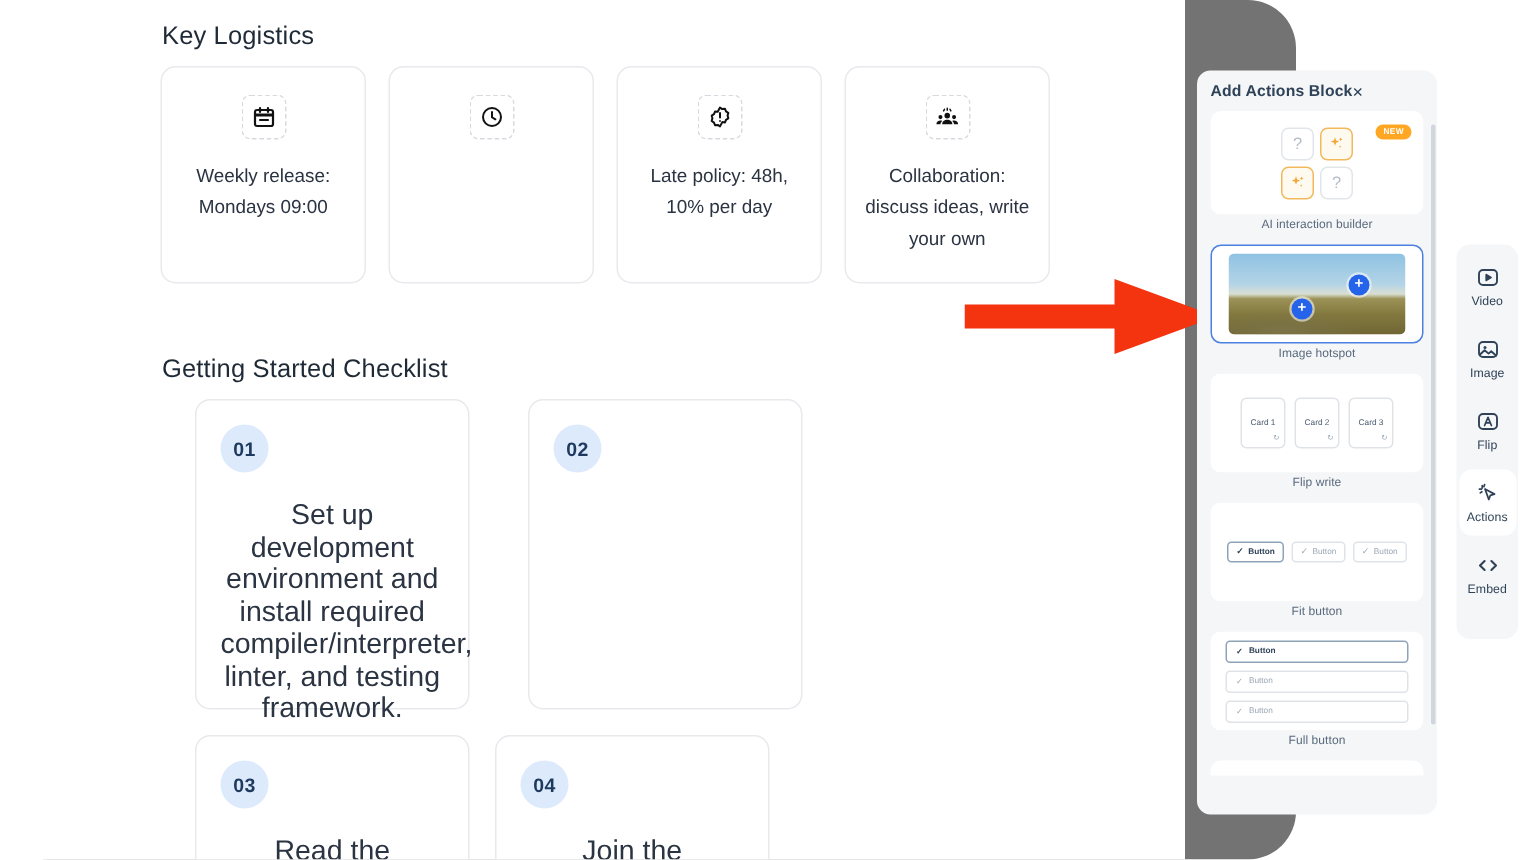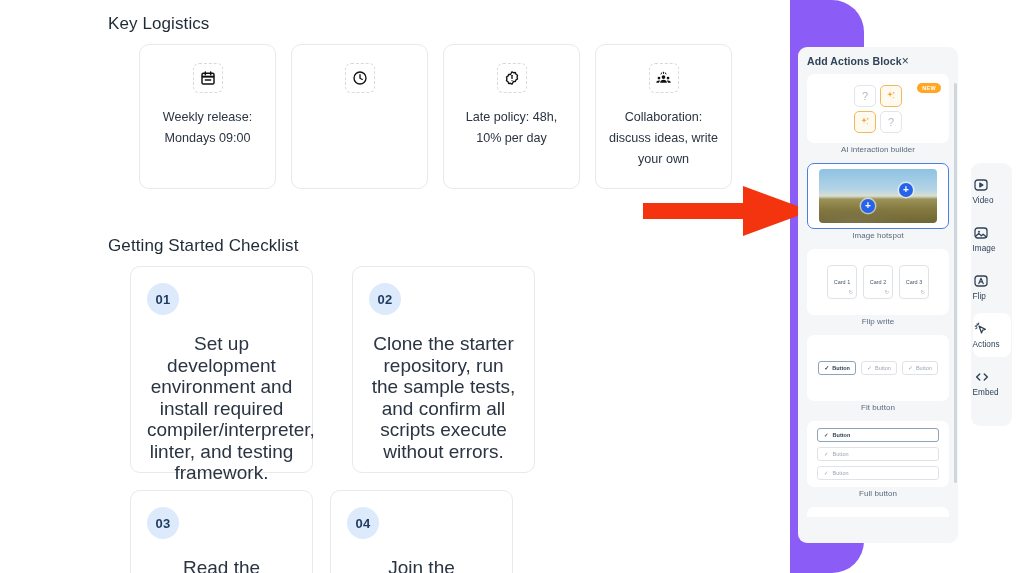--- a/index.html
+++ b/index.html
@@ -4,36 +4,36 @@
 <style>
   * { box-sizing: border-box; }
   html, body {
     margin: 0; padding: 0;
     width: 1024px; height: 573px;
     overflow: hidden;
     background: #ffffff;
     font-family: "Liberation Sans", sans-serif;
     -webkit-font-smoothing: antialiased;
   }
-  .stage { position: relative; width: 864px; height: 573px; background: #8b5cf6; border-radius: 32px; }
+  .stage { position: relative; width: 864px; height: 573px; background: #737373; border-radius: 32px; }
 
   
   .main { position: absolute; left: 0; top: 0; width: 790px; height: 573px; background: #fff; overflow: hidden; }
 
   .section-title {
     font-size: 17px;
     font-weight: 400;
     color: #1f2a37;
     letter-spacing: .1px;
   }
   #sec1-title { position: absolute; left: 108px; top: 14px; }
   #sec2-title { position: absolute; left: 108px; top: 236px; }
 
   
-  .logi-row { position: absolute; left: 107px; top: 44px; display: flex; gap: 15px; margin-left: 32px; }
+  .logi-row { position: absolute; left: 107px; top: 44px; display: flex; gap: 15px; }
   .logi-card {
     width: 137px; height: 145px;
     border: 1px solid #e7e9ec;
     border-radius: 10px;
     background: #fff;
     display: flex; flex-direction: column; align-items: center;
     padding: 18px 12px 10px 12px;
   }
   .logi-icon-box {
     width: 30px; height: 30px;
@@ -195,21 +195,21 @@
   .toolbar {
     position: absolute; left: 971px; top: 163px;
     width: 41px; height: 263px;
     background: #f4f6f8;
     border-radius: 9px;
     display: flex; flex-direction: column; align-items: center;
     padding-top: 6px; gap: 4px;
   }
   .tool {
     width: 38px; height: 44px; border-radius: 8px;
-    display: flex; flex-direction: column; align-items: flex-start; justify-content: center;
+    display: flex; flex-direction: column; align-items: center; justify-content: center;
     gap: 3px;
   }
   .tool.active { background: #ffffff; }
   .tool-label { font-size: 8.2px; color: #2f4257; letter-spacing: .05px; }
   .tool svg { display: block; }
 </style>
 </head>
 <body>
 
 <div class="stage">
@@ -271,21 +271,20 @@
 
     <div class="section-title" id="sec2-title">Getting Started Checklist</div>
 
     <div class="check-grid">
       <div class="check-card tall">
         <div class="step-badge">01</div>
         <div class="check-text">Set up development environment and install required compiler/interpreter, linter, and testing framework.</div>
       </div>
       <div class="check-card tall">
         <div class="step-badge">02</div>
-        <div class="check-text">Clone the starter repository, run the sample tests, and confirm all scripts execute without errors.</div>
       </div>
       <div class="check-card tall">
         <div class="step-badge">03</div>
         <div class="check-text">Read the academic integrity policy and acknowledge the collaboration and citation guidelines.</div>
       </div>
       <div class="check-card short">
         <div class="step-badge">04</div>
         <div class="check-text">Join the discussion</div>
       </div>
     </div>

